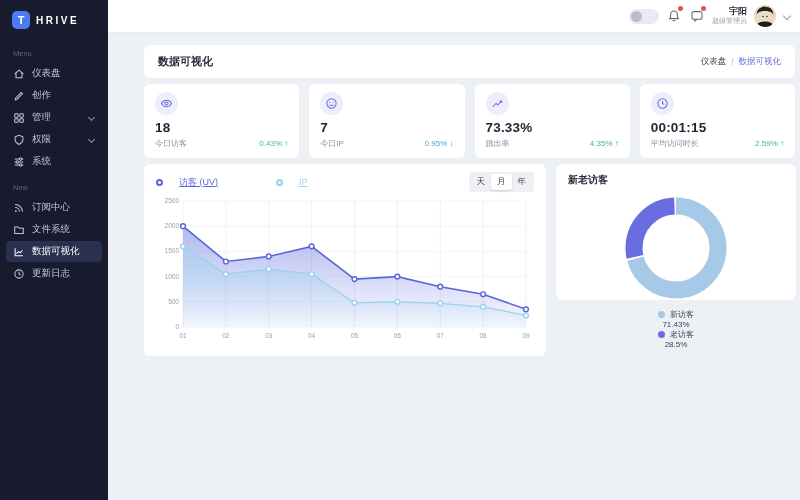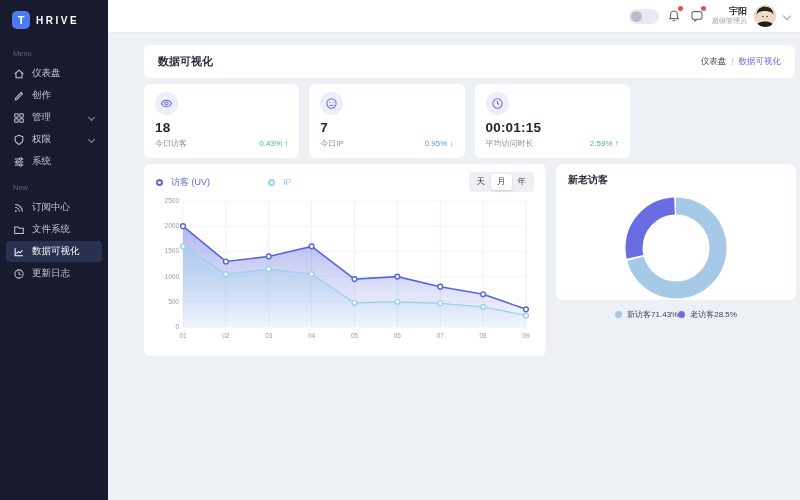--- a/index.html
+++ b/index.html
@@ -63,32 +63,32 @@
     display:flex; align-items:center; justify-content:center; }
   .stat-icon svg { width:13px; height:13px; }
   .stat-value { font-size:13.5px; font-weight:bold; color:#1f2430; margin-top:5px; letter-spacing:0.2px;}
   .stat-foot { display:flex; align-items:center; margin-top:3px; }
   .stat-label { font-size:8px; color:#8b91a0; }
   .stat-delta { margin-left:auto; font-size:8px; }
 
   .charts-row { display:grid; grid-template-columns:1fr 240px; gap:10px; margin-top:6px; }
   .chart-card { height:192px; padding:9px 12px 4px 12px; }
   .legend-row { display:flex; align-items:center; height:18px; }
-  .lg-item { display:flex; align-items:center; gap:8px; font-size:9px; cursor:pointer; }
+  .lg-item { display:flex; align-items:center; gap:16px; font-size:9px; cursor:pointer;text-decoration:underline; }
   .lg-item + .lg-item { margin-left:58px; }
   .lg-dot { width:7px; height:7px; border-radius:50%; border:2px solid; background:#fff; }
   .seg { margin-left:auto; background:#eef0f4; border-radius:4px; padding:2px; display:flex; }
   .seg-btn { font-size:8.5px; color:#3c4250; padding:2px 6px; border-radius:3px; cursor:pointer; }
   .seg-btn.sel { background:#fff; box-shadow:0 1px 2px rgba(40,50,80,.18); }
 
   .donut-card { height:136px; padding:9px 12px; display:flex; flex-direction:column; }
   .donut-title { font-size:10px; font-weight:bold; color:#272c38; }
   .donut-wrap { flex:1; display:flex; align-items:center; justify-content:center; }
-  .donut-legend { display:flex; align-items:center; justify-content:center;
-    padding:0 2px 4px 2px; }
+  .donut-legend { display:flex; align-items:center; justify-content:flex-end;
+    padding:0 2px 4px 2px;flex-direction:column; }
   .dl-item { display:flex; align-items:center; gap:5px; font-size:8px; color:#3d4351; cursor:pointer;}
   .dl-dot { width:7px; height:7px; border-radius:50%; }
   .dl-val { font-size:8px; color:#3d4351; }
 </style>
 </head>
 <body>
 
 <div class="sidebar">
   <div class="logo">
     <div class="logo-badge">T</div>
@@ -258,20 +258,33 @@
             <circle cx="7" cy="7" r="5"></circle>
             <circle cx="5.2" cy="5.9" r="0.6" fill="#6a6fe0" stroke="none"></circle>
             <circle cx="8.8" cy="5.9" r="0.6" fill="#6a6fe0" stroke="none"></circle>
             <path d="M4.8 8.3 C5.6 9.5 8.4 9.5 9.2 8.3"></path>
           </svg>
         </div>
       <div class="stat-value">7</div>
       <div class="stat-foot">
         <span class="stat-label">今日IP</span>
         <span class="stat-delta" style="color: rgb(71, 168, 224);">0.95% ↓</span>
+      </div>
+    </div>
+    <div class="card stat-card">
+      <div class="stat-icon">
+        <svg viewBox="0 0 14 14" fill="none" stroke="#6a6fe0" stroke-width="1.1">
+            <path d="M2 10.5 L5.5 7 L7.5 8.5 L11.5 4.2"></path>
+            <path d="M9.3 4.2 H11.5 V6.4"></path>
+          </svg>
+        </div>
+      <div class="stat-value">73.33%</div>
+      <div class="stat-foot">
+        <span class="stat-label">跳出率</span>
+        <span class="stat-delta" style="color: rgb(65, 184, 131);">4.35% ↑</span>
       </div>
     </div>
     <div class="card stat-card">
       <div class="stat-icon">
         <svg viewBox="0 0 14 14" fill="none" stroke="#6a6fe0" stroke-width="1.1">
             <circle cx="7" cy="7" r="5"></circle>
             <path d="M7 4.4 V7 L8.9 8.1"></path>
           </svg>
         </div>
       <div class="stat-value">00:01:15</div>

